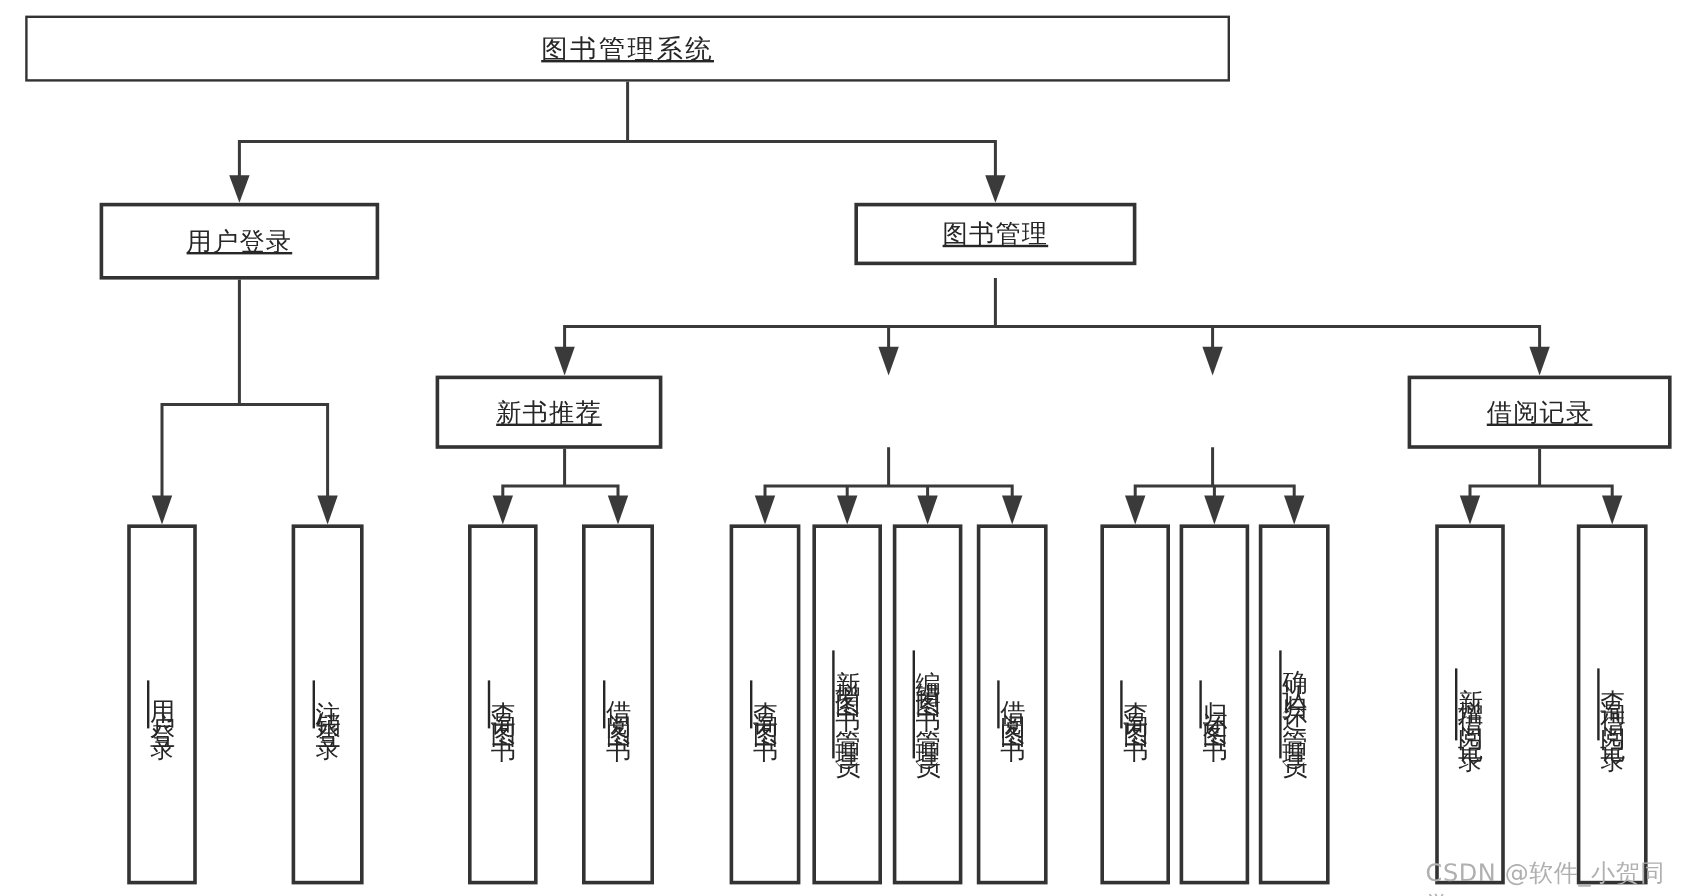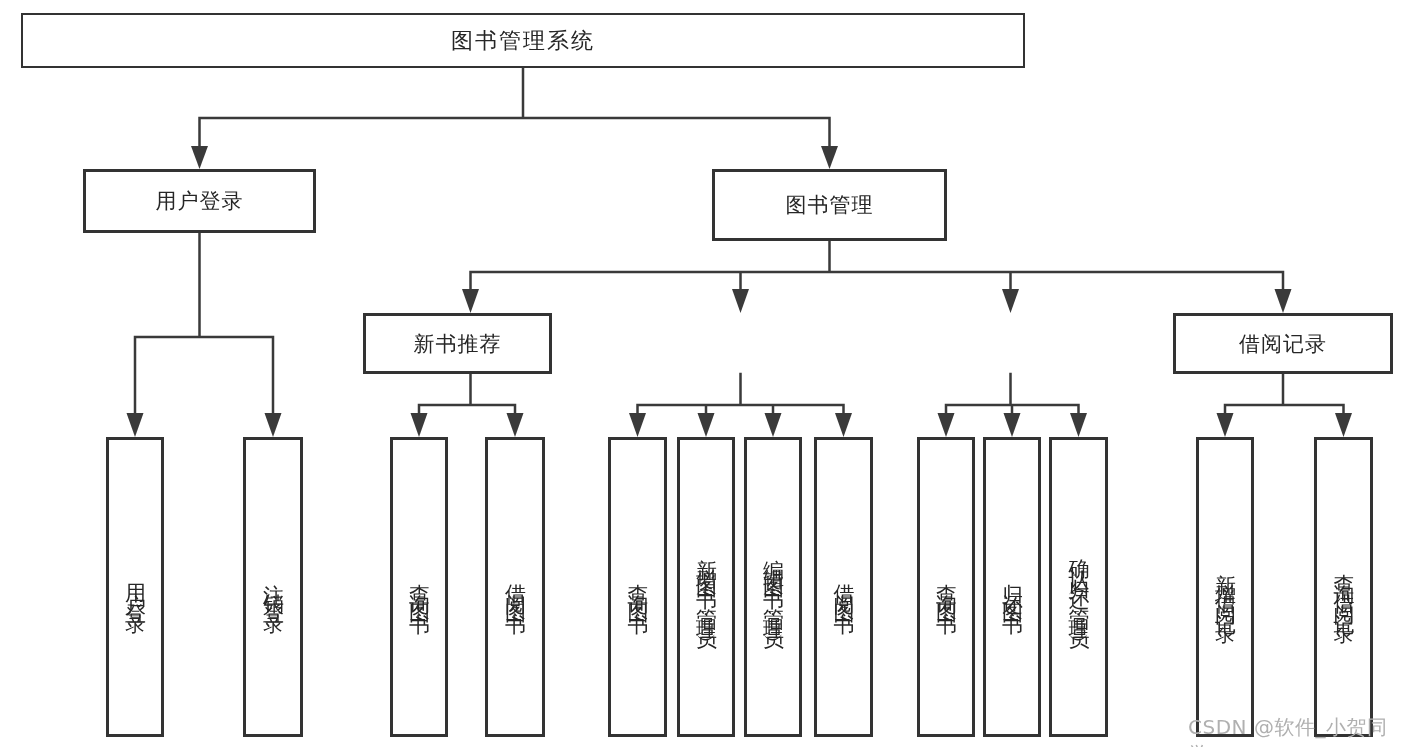--- a/index.html
+++ b/index.html
@@ -11,21 +11,21 @@
     position:relative;width:1405px;height:747px;background:var(--background);
     font-family:"DejaVu Sans","Liberation Sans",sans-serif;overflow:hidden;
   }
   .connectors{position:absolute;left:0;top:0;width:1405px;height:747px;}
   .conn-lines{stroke:var(--line);stroke-width:2.5;fill:none;stroke-linecap:square;}
   .conn-arrows{fill:var(--line);stroke:none;}
   .box{
     position:absolute;box-sizing:border-box;background:#fff;
     border:3px solid var(--border);color:var(--text);
     display:flex;align-items:center;justify-content:center;
-    font-size:21px;letter-spacing:1px;white-space:nowrap;
+    font-size:21px;letter-spacing:1px;white-space:nowrap;text-decoration:underline;
   }
   .root{border-width:2px;font-size:22px;letter-spacing:2px;}
   .vbox{letter-spacing:0;}
   .vtext{
     writing-mode:vertical-rl;text-orientation:mixed;
     letter-spacing:10px;line-height:1;font-size:21px;
   }
   .watermark{
     position:absolute;left:1188px;top:714px;z-index:10;
     color:var(--watermark);font-size:20px;letter-spacing:0.5px;
@@ -65,21 +65,21 @@
       <path d="M1003.5 413 h17 L1012 437 Z"></path>
       <path d="M1070 413 h17 L1078.5 437 Z"></path>
       <path d="M1216.5 413 h17 L1225 437 Z"></path>
       <path d="M1335 413 h17 L1343.5 437 Z"></path>
     </g>
   </svg>
 
   <div class="box root" style="left:21px;top:13px;width:1004px;height:55px;">图书管理系统</div>
 
   <div class="box" style="left:83px;top:169px;width:233px;height:64px;">用户登录</div>
-  <div class="box" style="left:712px;top:169px;width:235px;height:72px;">图书管理</div>
+  <div class="box" style="left:712px;top:169px;width:235px;height:52px;">图书管理</div>
 
   <div class="box" style="left:363px;top:313px;width:189px;height:61px;">新书推荐</div>
   <div class="box" style="left:1173px;top:313px;width:220px;height:61px;">借阅记录</div>
 
   <div class="box vbox" style="left:106px;top:437px;width:58px;height:300px;">
     <span class="vtext">用户登录</span>
   </div>
   <div class="box vbox" style="left:243px;top:437px;width:60px;height:300px;">
     <span class="vtext">注销登录</span>
   </div>

